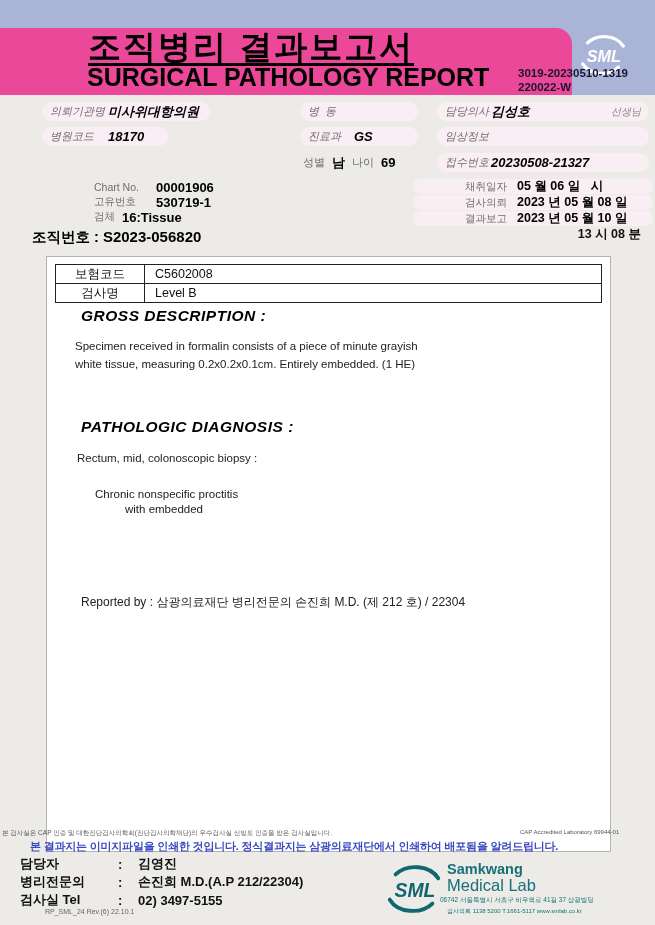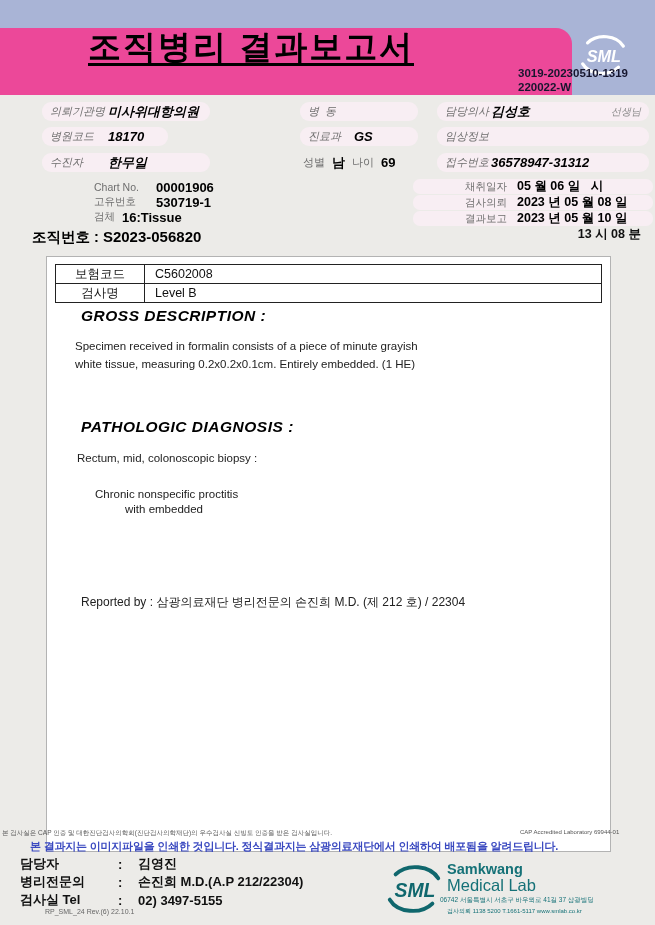--- a/index.html
+++ b/index.html
@@ -56,20 +56,21 @@
   .contact{position:absolute;left:447px;top:907px;font-size:6px;color:#157177;}
 </style>
 </head>
 <body>
 
 <div class="page">
 
   <div class="header-band">
     <div class="title-card">
       <h1 class="title-ko">조직병리 결과보고서</h1>
+      <h2 class="title-en">SURGICAL PATHOLOGY REPORT</h2>
     </div>
     <svg class="logo-top" viewBox="0 0 64 56">
       <path d="M13 13 A 26 20 0 0 1 57 17" fill="none" stroke="currentColor" stroke-width="4" stroke-linecap="round"></path>
       <text x="33" y="36" text-anchor="middle" font-size="20" font-weight="bold" font-style="italic" font-family="Liberation Sans, sans-serif" fill="currentColor">SML</text>
       <text x="33" y="36" text-anchor="middle" font-size="0" fill="none"> </text>
       <path d="M51 43 A 26 20 0 0 1 7 39" fill="none" stroke="currentColor" stroke-width="4" stroke-linecap="round"></path>
     </svg>
     <div class="doc-nos">
       <div>3019-20230510-1319</div>
       <div>220022-W</div>
@@ -77,24 +78,20 @@
   </div>
 
   <div class="field" style="left:42px;top:102px;width:168px">
     <span class="flabel lblw">의뢰기관명</span>
     <span class="fvalue">미사위대항의원</span>
   </div>
   <div class="field" style="left:42px;top:127px;width:126px">
     <span class="flabel lblw">병원코드</span>
     <span class="fvalue">18170</span>
   </div>
-  <div class="field" style="left:42px;top:153px;width:168px">
-    <span class="flabel lblw">수진자</span>
-    <span class="fvalue">한무일</span>
-  </div>
 
   <div class="field" style="left:300px;top:102px;width:118px">
     <span class="flabel lblw2">병  동</span>
     <span class="fvalue"></span>
   </div>
   <div class="field" style="left:300px;top:127px;width:118px">
     <span class="flabel lblw2">진료과</span>
     <span class="fvalue">GS</span>
   </div>
   <div class="plainrow" style="left:303px;top:153px">
@@ -108,21 +105,21 @@
     <span class="flabel lblw2">담당의사</span>
     <span class="fvalue">김성호</span>
     <span class="fsuffix">선생님</span>
   </div>
   <div class="field" style="left:437px;top:127px;width:212px">
     <span class="flabel lblw2">임상정보</span>
     <span class="fvalue"></span>
   </div>
   <div class="field" style="left:437px;top:153px;width:212px">
     <span class="flabel lblw2">접수번호</span>
-    <span class="fvalue">36578947-31312</span>
+    <span class="fvalue">20230508-21327</span>
   </div>
 
   <div class="specrow" style="left:48px;top:180px">
     <span class="speclabel" style="width:62px">Chart No.</span>
     <span class="specvalue">00001906</span>
   </div>
   <div class="specrow" style="left:48px;top:195px">
     <span class="speclabel" style="width:62px">고유번호</span>
     <span class="specvalue">530719-1</span>
   </div>

